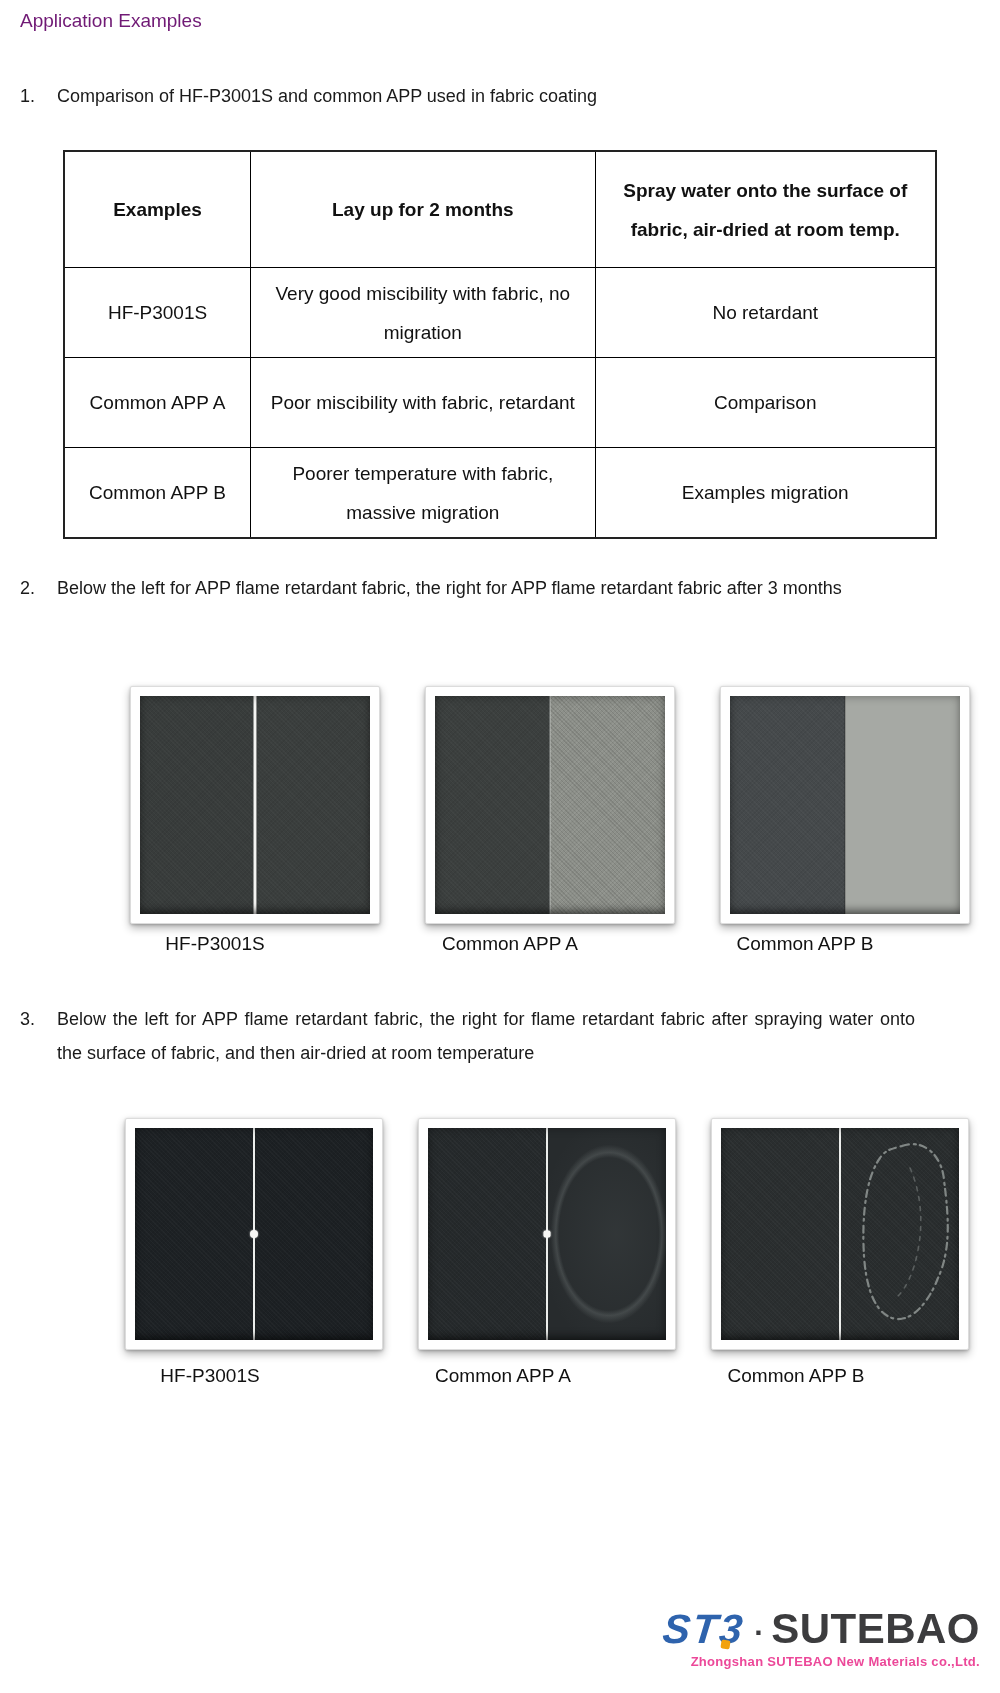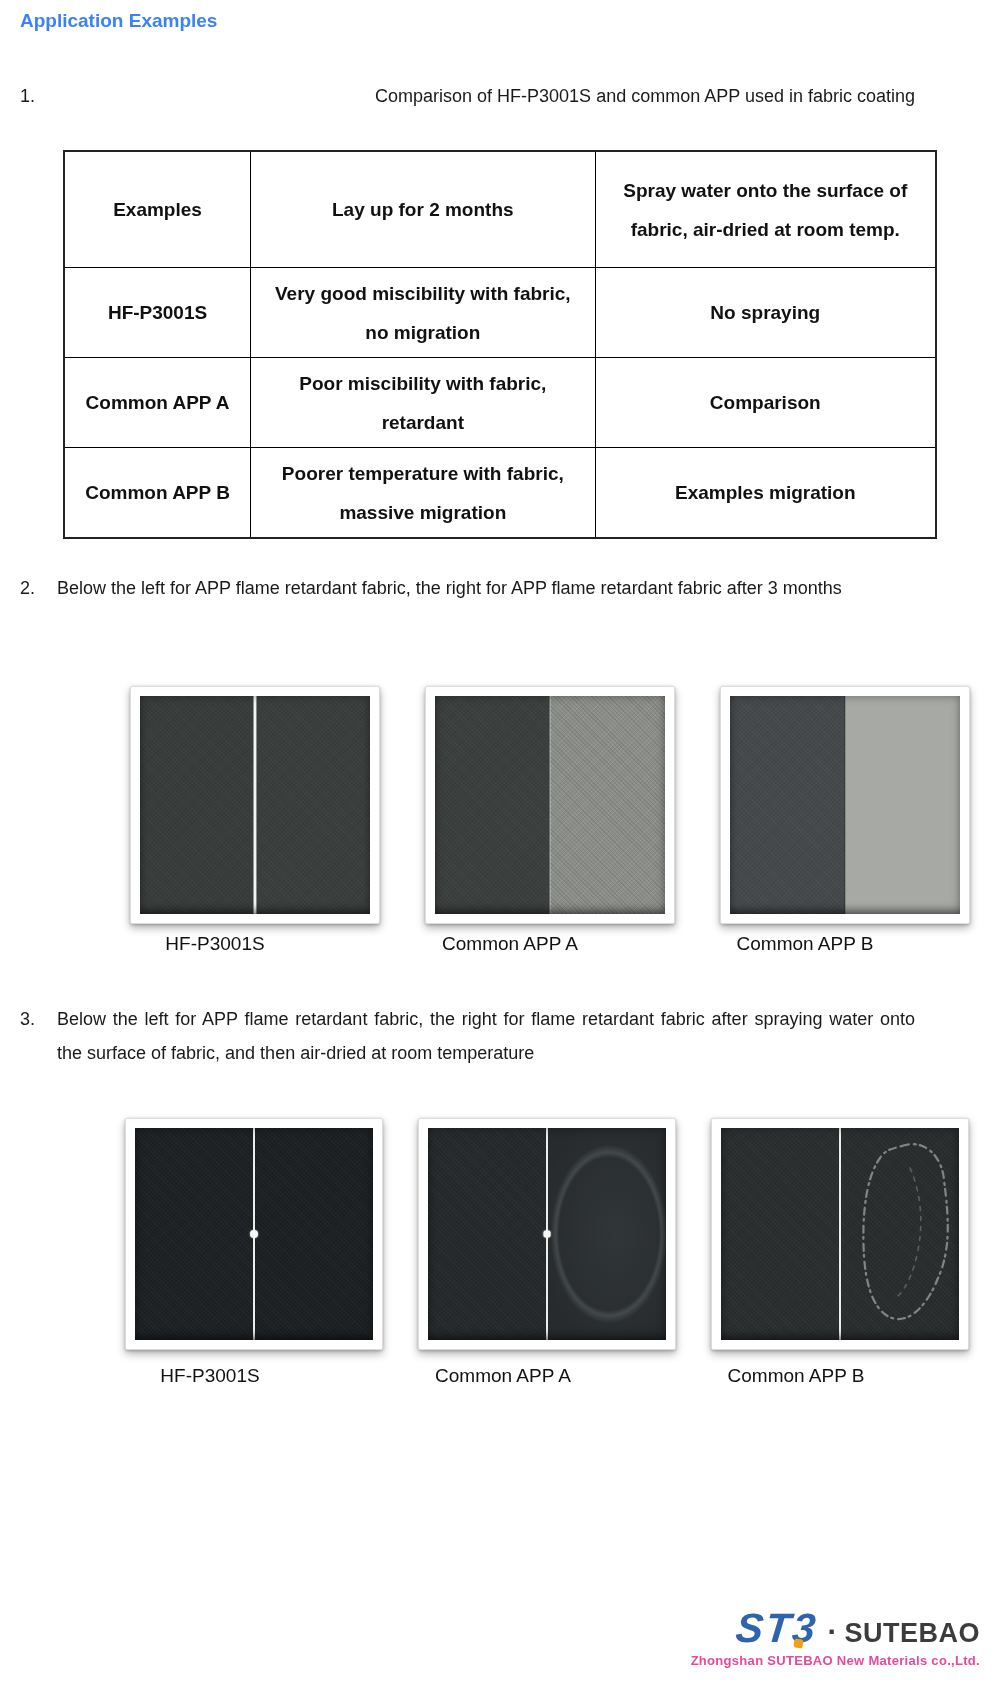--- a/index.html
+++ b/index.html
@@ -3,44 +3,44 @@
 <meta charset="utf-8">
 <style>
   html,body { margin:0; padding:0; background:#ffffff; }
   .page {
     position:relative; width:1000px; height:1693px; background:#ffffff;
     font-family:"Liberation Sans","DejaVu Sans",sans-serif; color:#1a1a1a;
     overflow:hidden;
   }
   .page-title {
     position:absolute; top:10px; left:20px; margin:0;
-    font-size:19px; font-weight:bold; color:#3b82f6;
+    font-size:19px; font-weight:normal; color:#701a75;
   }
   .para { position:absolute; left:20px; width:895px; display:flex; }
   .para .num { flex:0 0 37px; font-size:18px; line-height:37px; }
   .para .ptext { flex:1; font-size:18px; line-height:37px; text-align:justify; }
   .para1 { top:78px; }
-  .para1 .ptext { text-align:right; }
+  .para1 .ptext { text-align:left; }
   .para2 { top:570px; }
   .para3 { top:1002px; }
   .para3 .num, .para3 .ptext { line-height:34px; }
 
   
   table.cmp {
     position:absolute; top:150px; left:63px; width:874px;
     border-collapse:collapse; table-layout:fixed;
     border:2px solid #222;
   }
   table.cmp th, table.cmp td {
     border:1px solid #000; vertical-align:middle; text-align:center;
     font-size:19px; line-height:39px; padding:4px 14px; font-weight:normal;
     color:#111;
   }
   table.cmp th { font-weight:bold; height:107px; }
-  table.cmp td { height:81px;font-weight:bold; }
+  table.cmp td { height:81px; }
 
   
   .photo {
     position:absolute; background:#fff; border:1px solid #dcdcdc; border-radius:2px;
     padding:9px;
     box-shadow:0 1px 3px rgba(0,0,0,.22), 0 4px 9px rgba(0,0,0,.30);
   }
   .fabric { position:relative; display:flex; overflow:hidden; }
   .row1 .fabric { width:230px; height:218px; }
   .row2 .fabric { width:238px; height:212px; }
@@ -89,21 +89,21 @@
   .logo-mark {
     font-size:41px; font-weight:800; font-style:italic;
     transform:skewX(-6deg); display:inline-block;
     letter-spacing:2px; line-height:1;
   }
   .logo-orange-dot {
     position:absolute; left:58px; bottom:1px; width:9px; height:9px;
     border-radius:2px; transform:rotate(8deg);
   }
   .logo-sep { font-size:30px; font-weight:bold; margin:0 7px 0 10px; line-height:1; }
-  .logo-name { font-size:27px; font-weight:800; letter-spacing:.5px; line-height:1; }
+  .logo-name { font-size:42px; font-weight:800; letter-spacing:.5px; line-height:1; }
   .logo-tagline { margin-top:4px; font-size:13px; letter-spacing:.3px; font-weight:bold; }
 </style>
 </head>
 <body>
 
 <div class="page">
 
   <h1 class="page-title">Application Examples</h1>
 
   <div class="para para1">
@@ -121,21 +121,21 @@
       <tr>
         <th>Examples</th>
         <th>Lay up for 2 months</th>
         <th>Spray water onto the surface of fabric, air-dried at room temp.</th>
       </tr>
     </thead>
     <tbody>
       <tr>
         <td>HF-P3001S</td>
         <td>Very good miscibility with fabric, no migration</td>
-        <td>No spraying</td>
+        <td>No retardant</td>
       </tr>
       <tr>
         <td>Common APP A</td>
         <td>Poor miscibility with fabric, retardant</td>
         <td>Comparison</td>
       </tr>
       <tr>
         <td>Common APP B</td>
         <td>Poorer temperature with fabric, massive migration</td>
         <td>Examples migration</td>

